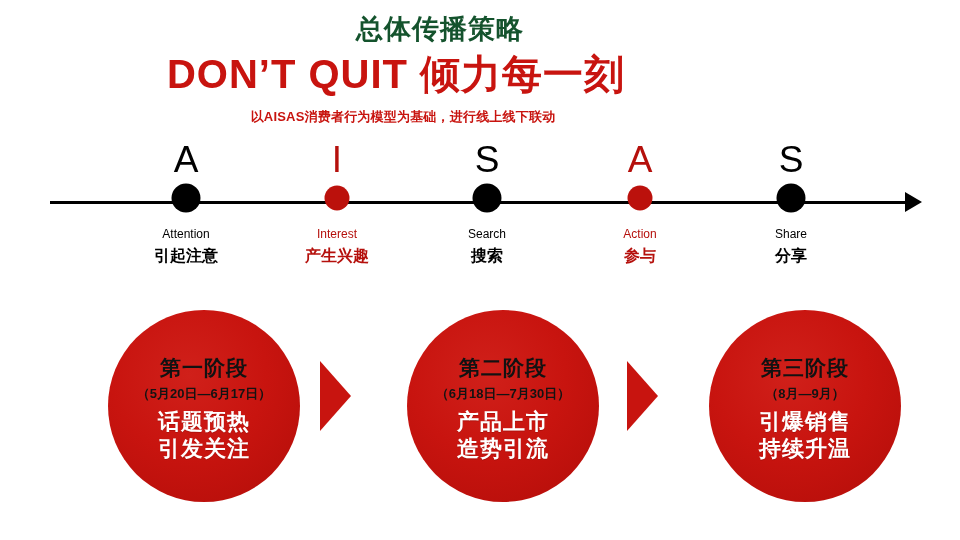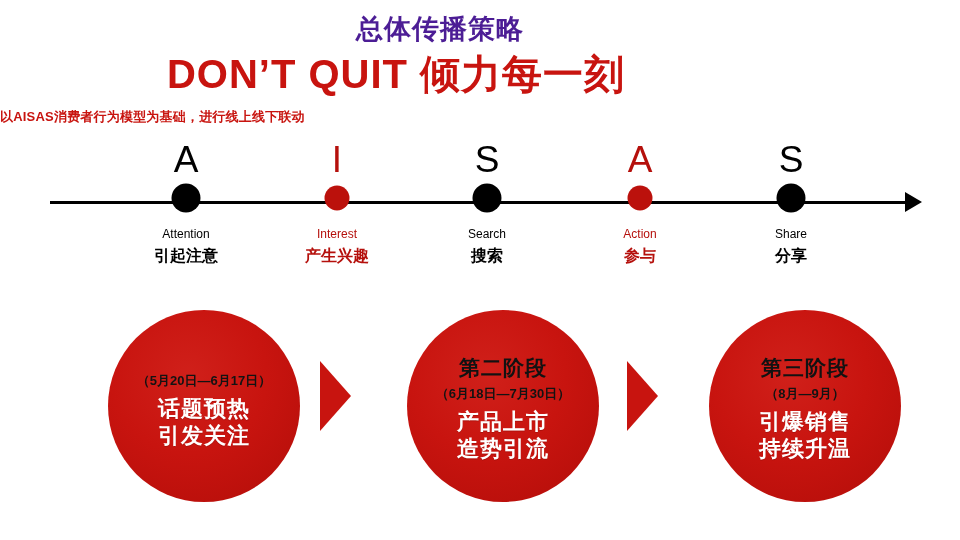--- a/index.html
+++ b/index.html
@@ -21,41 +21,42 @@
   }
 
   
   .hdr-title {
     position: absolute;
     left: 0; top: 12px;
     width: 880px;
     text-align: center;
     font-size: 27px;
     font-weight: bold;
-    color: #4c1d95;
+    color: #14532d;
     letter-spacing: 1px;
     line-height: 34px;
     white-space: nowrap;
   }
   .hdr-slogan {
     position: absolute;
     left: 0; top: 50px;
     width: 792px;
     text-align: center;
     font-size: 40px;
     font-weight: bold;
     color: #c8140f;
     letter-spacing: 1px;
     line-height: 48px;
     white-space: nowrap;
   }
   .hdr-sub {
     position: absolute;
     left: 0; top: 108px;
     width: 806px;
+    text-align: center;
     font-size: 13px;
     font-weight: bold;
     color: #c8140f;
     letter-spacing: 0.2px;
     line-height: 18px;
     white-space: nowrap;
   }
 
   
   .axis-line {
@@ -225,20 +226,21 @@
   <div class="node" style="left:791px;">
     <div class="node-letter c-black">S</div>
     <div class="node-dot-slot">
       <div class="node-dot dot-lg bg-black"></div>
     </div>
     <div class="node-en c-black">Share</div>
     <div class="node-cn c-black">分享</div>
   </div>
 
   <div class="circle" style="left:204px;">
+    <div class="circle-stage">第一阶段</div>
     <div class="circle-date">（5月20日—6月17日）</div>
     <div class="circle-msg">
       <div class="circle-msg-line">话题预热</div>
       <div class="circle-msg-line">引发关注</div>
     </div>
   </div>
 
   <div class="tri" style="left:320px;"></div>
 
   <div class="circle" style="left:503px;">

